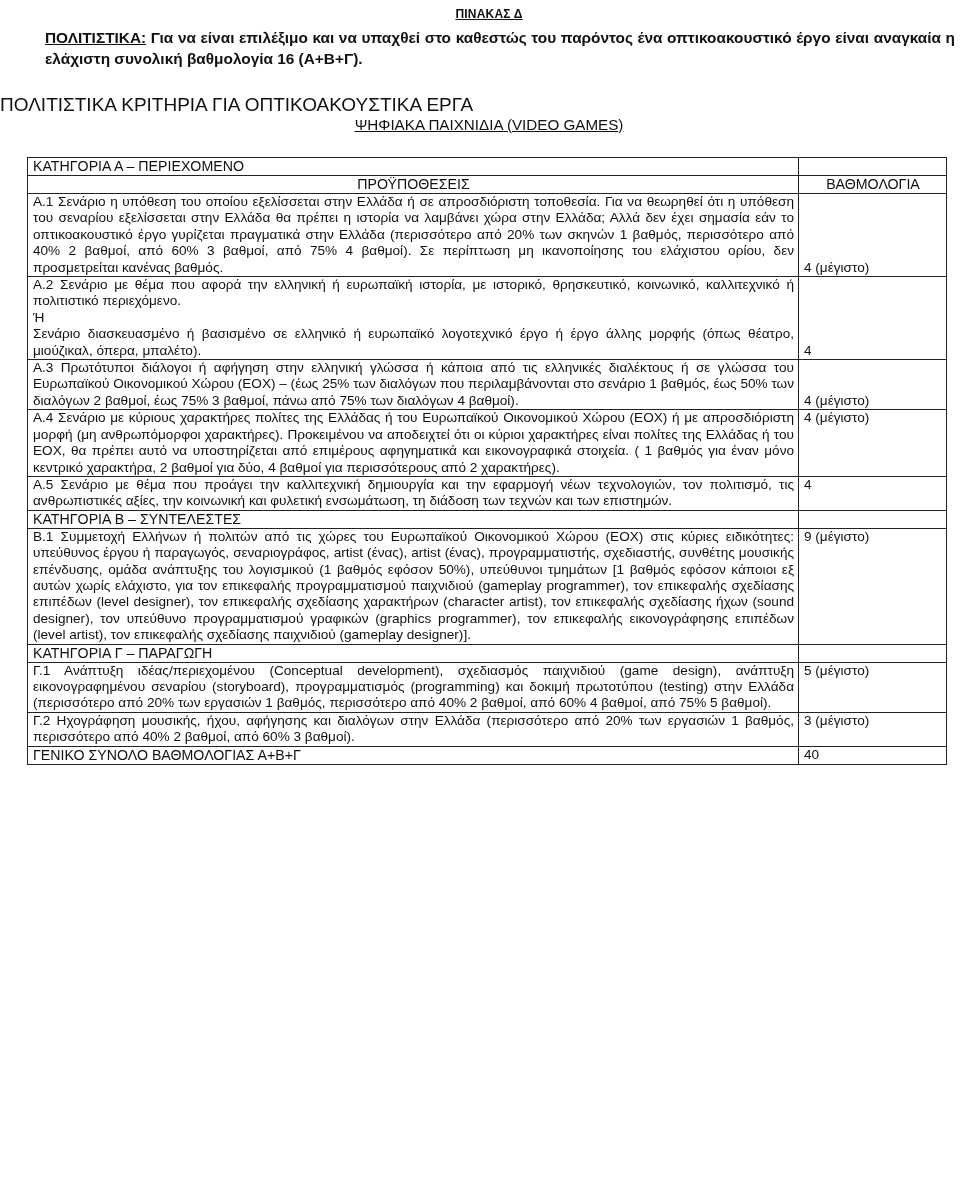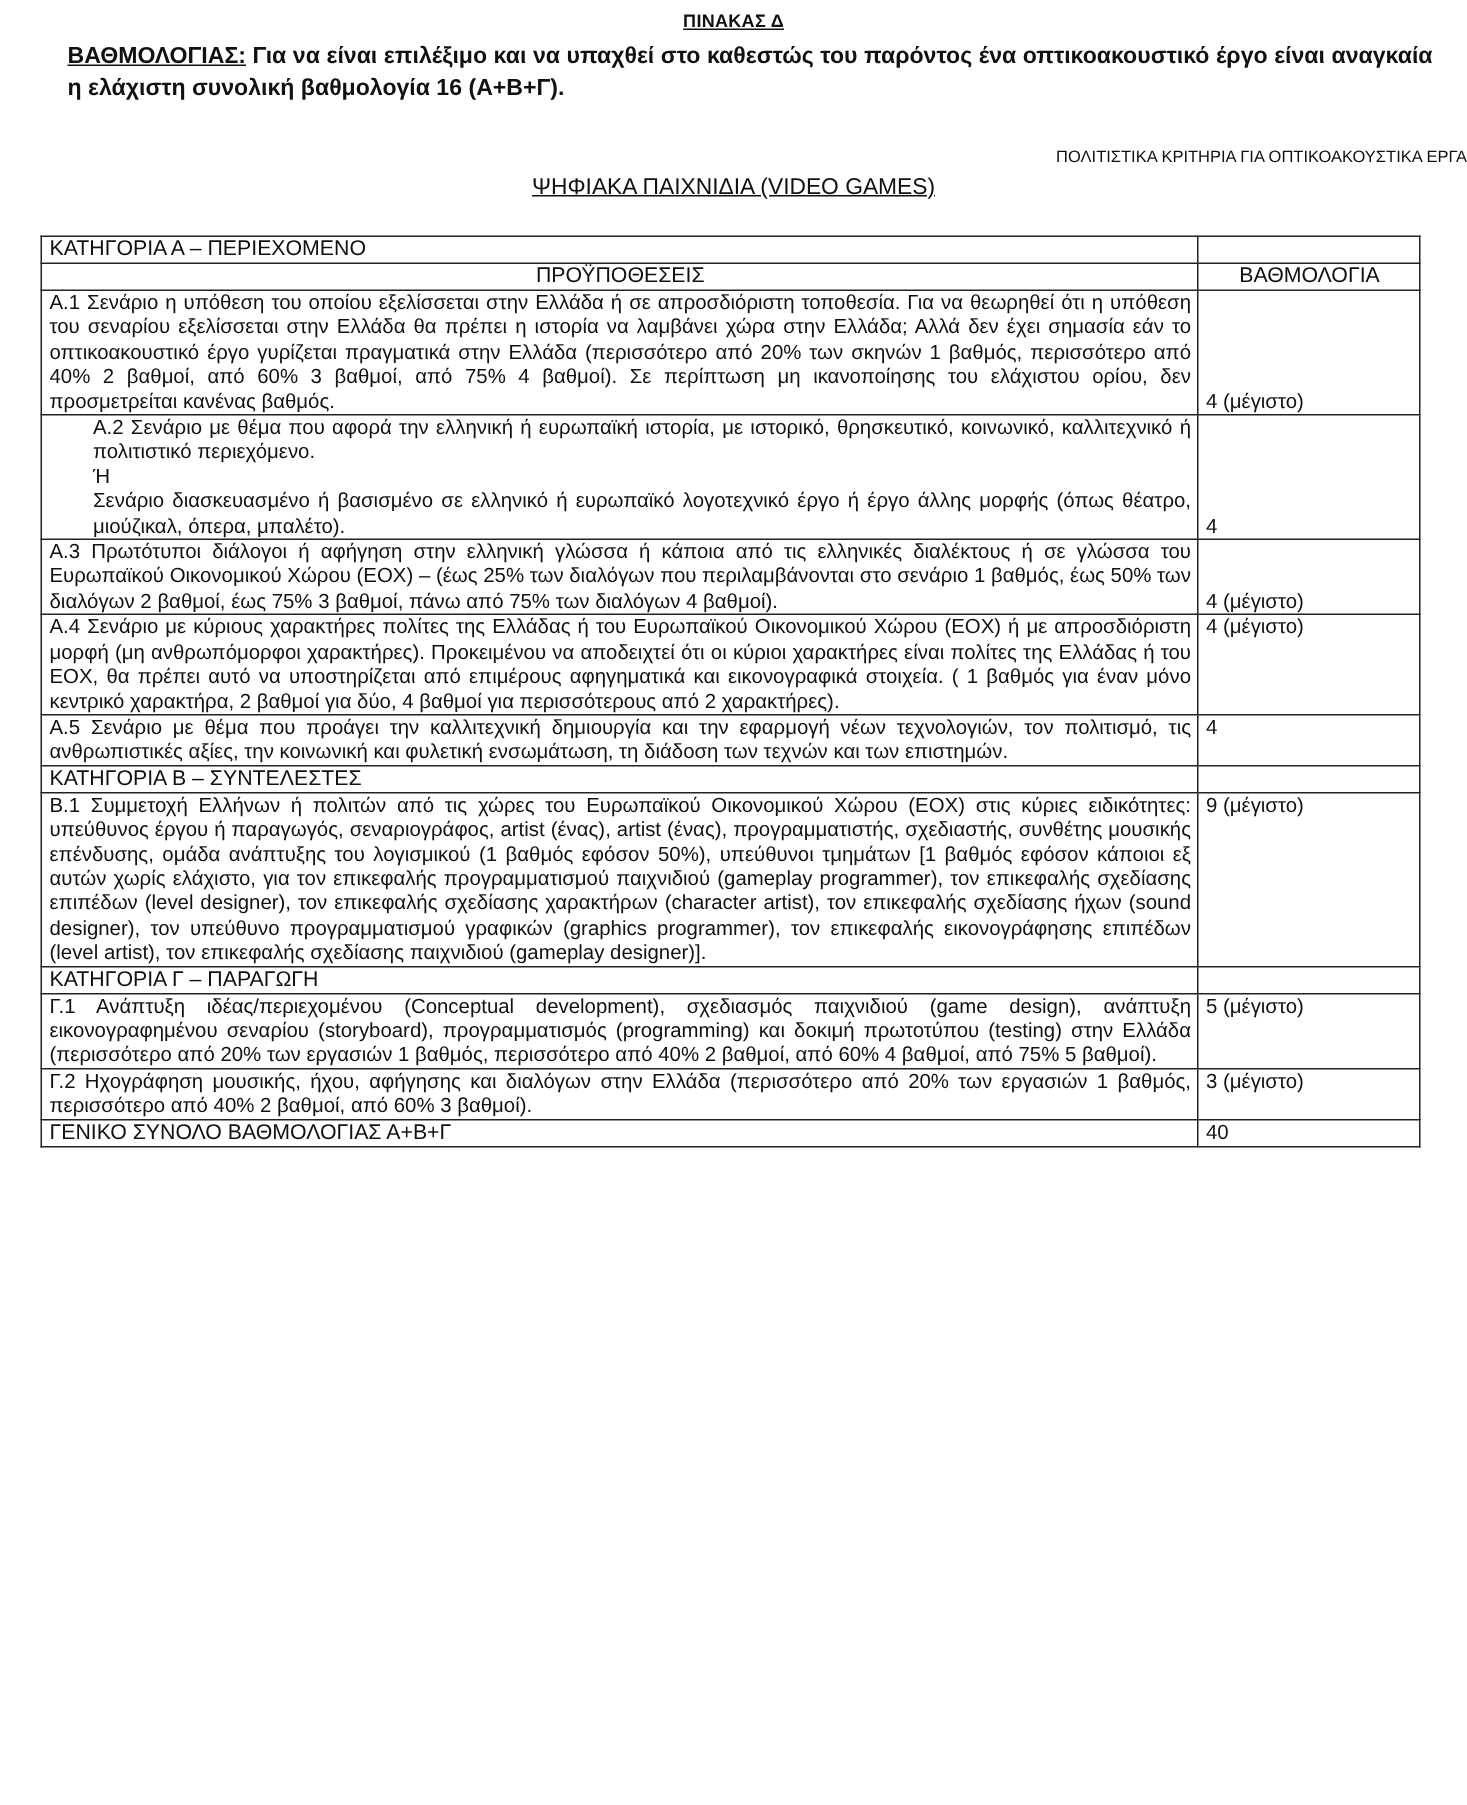--- a/index.html
+++ b/index.html
@@ -10,52 +10,52 @@
     .doc-title {
       position: absolute; top: 7px; left: 0; width: 978px; text-align: center;
       font-weight: bold; font-size: 12px; text-decoration: underline; letter-spacing: 0.2px;
     }
     .note {
       position: absolute; top: 27px; left: 45px; width: 910px;
       font-weight: bold; font-size: 15.4px; line-height: 21px; text-align: justify;
     }
     .note .note-label { text-decoration: underline; }
     .subtitle {
-      position: absolute; top: 95px; left: 0; width: 978px; text-align: right;
-      font-size: 11px; line-height: 20px;
+      position: absolute; top: 95px; left: 0; width: 978px; text-align: left;
+      font-size: 19px; line-height: 20px;
     }
     .subtitle2 {
       position: absolute; top: 115px; left: 0; width: 978px; text-align: center;
       font-size: 15.2px; line-height: 20px; font-weight: normal; text-decoration: underline;
     }
     table.criteria {
       position: absolute; top: 157px; left: 27px; width: 919px;
       border-collapse: collapse; table-layout: fixed;
       font-size: 13.6px; line-height: 16.4px;
     }
     table.criteria td, table.criteria th {
       border: 1.4px solid #222222; padding: 0 4px 0 5px; vertical-align: top;
     }
     table.criteria col.c1 { width: 771px; }
     table.criteria col.c2 { width: 148px; }
     th.head { font-weight: normal; text-align: center; font-size: 14.2px; padding-top: 1px; height: 17px; }
     td.cat { font-size: 14.2px; height: 17px; }
     td.desc { text-align: justify; }
     td.score { font-size: 13.6px; }
     td.score.bottom { vertical-align: bottom; }
-    .para { display: block; margin-left: 29px; }
+    .para { display: block; }
     .total-row td { height: 17px; }
   </style>
 </head>
 <body>
 
 <div class="doc-title">ΠΙΝΑΚΑΣ Δ</div>
 
 <div class="note">
-  <span class="note-label">ΒΑΘΜΟΛΟΓΙΑΣ:</span>
+  <span class="note-label">ΠΟΛΙΤΙΣΤΙΚΑ:</span>
   <span>Για να είναι επιλέξιμο και να υπαχθεί στο καθεστώς του παρόντος ένα οπτικοακουστικό έργο είναι αναγκαία η ελάχιστη συνολική βαθμολογία 16 (Α+Β+Γ).</span>
 </div>
 
 <div class="subtitle">ΠΟΛΙΤΙΣΤΙΚΑ ΚΡΙΤΗΡΙΑ ΓΙΑ ΟΠΤΙΚΟΑΚΟΥΣΤΙΚΑ ΕΡΓΑ</div>
 <div class="subtitle2">ΨΗΦΙΑΚΑ ΠΑΙΧΝΙΔΙΑ (VIDEO GAMES)</div>
 
 <table class="criteria">
   <colgroup>
       <col class="c1">
       <col class="c2">

